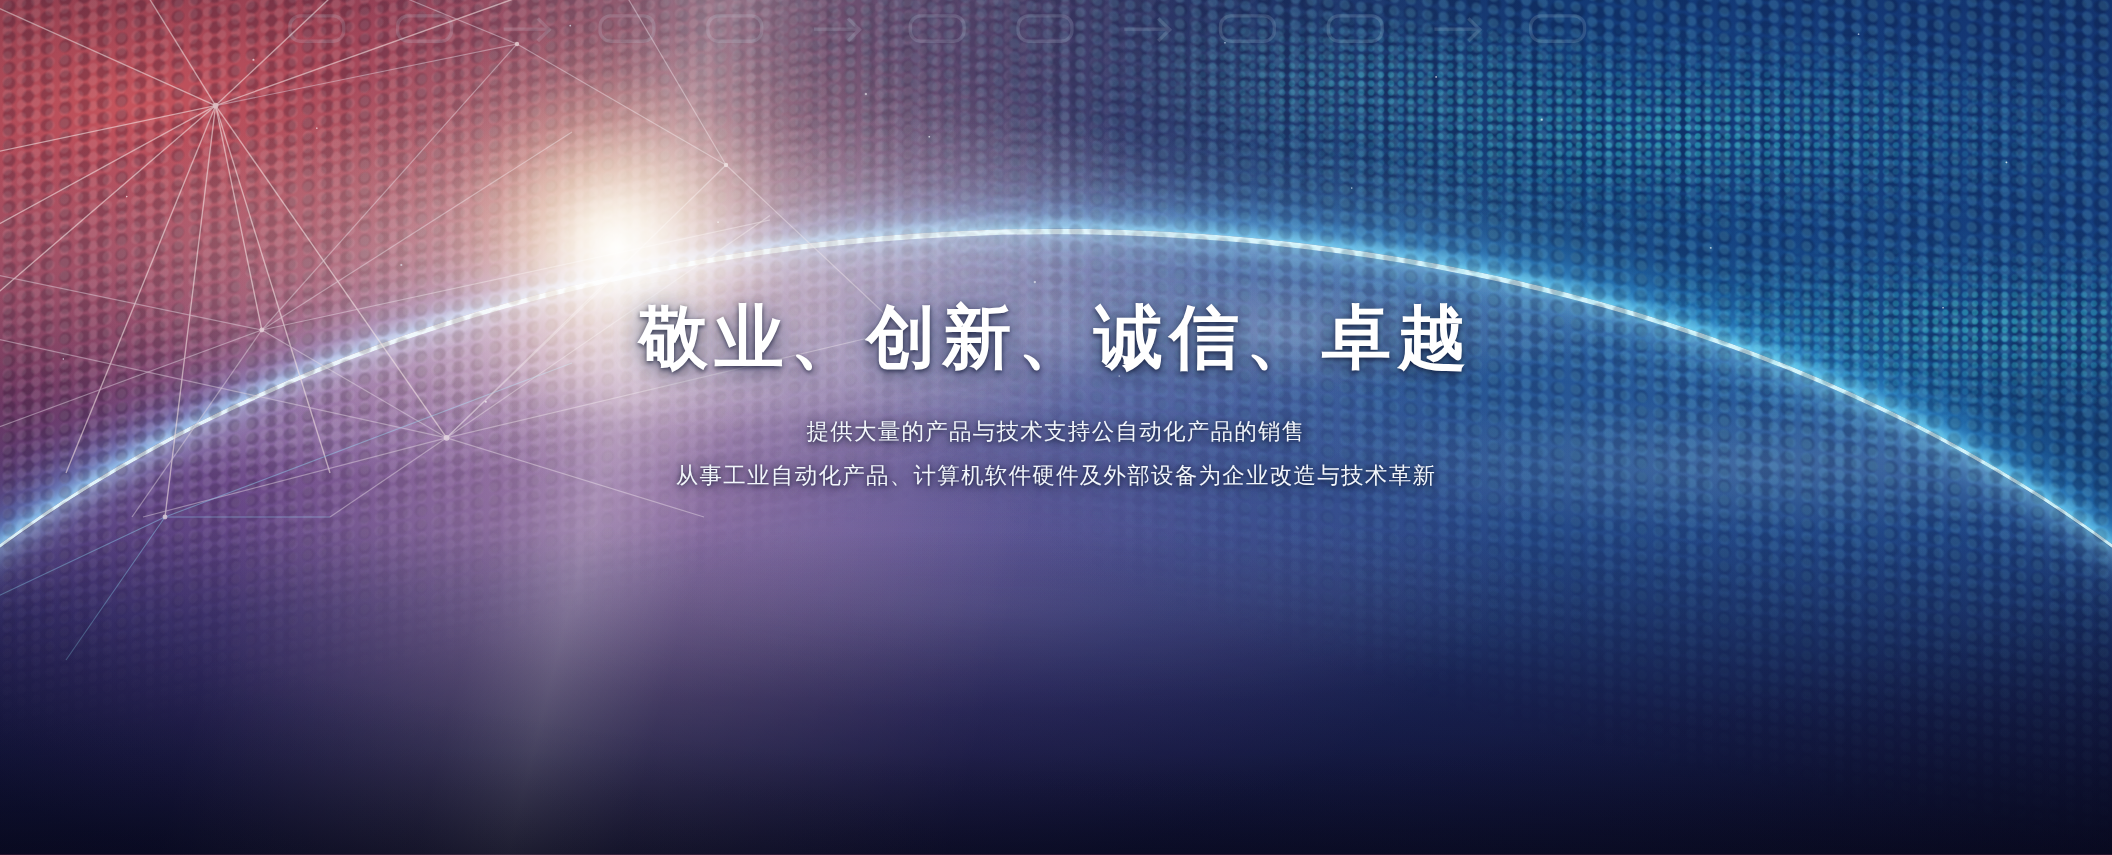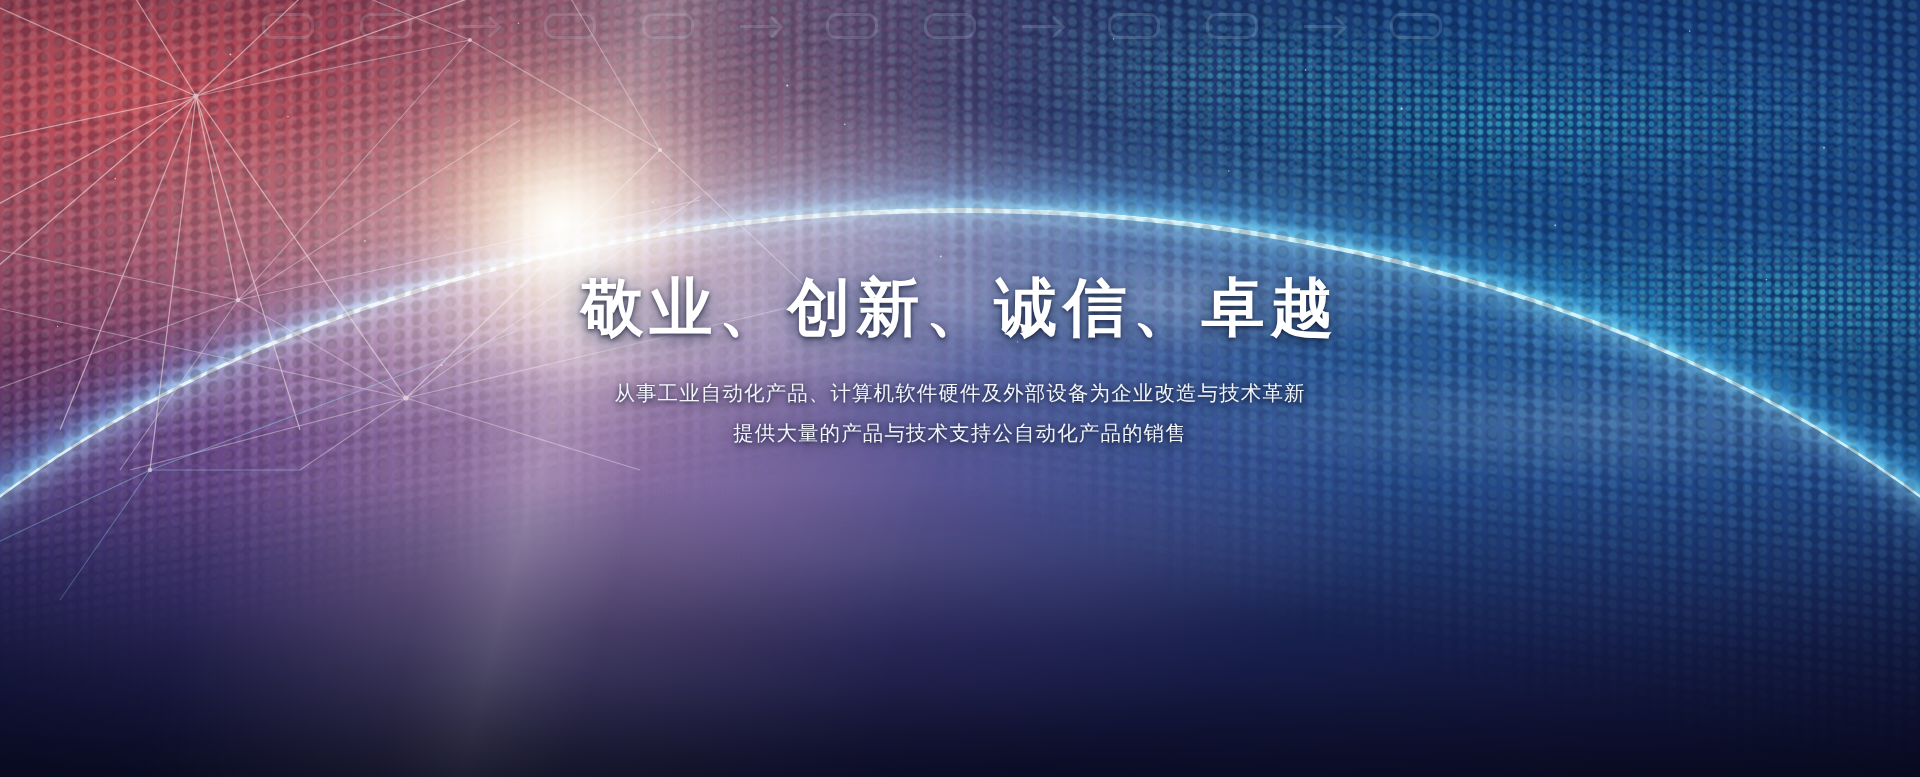--- a/index.html
+++ b/index.html
@@ -313,18 +313,18 @@
     <span class="glyph"></span>
     <span class="glyph arrow"></span>
     <span class="glyph"></span>
   </div>
 
   <div class="layer" id="vignette"></div>
 
   <div class="content">
     <h1 class="headline">敬业、创新、诚信、卓越</h1>
     <div class="sub">
+      <div>提供大量的产品与技术支持公自动化产品的销售</div>
       <div>从事工业自动化产品、计算机软件硬件及外部设备为企业改造与技术革新</div>
-      <div>提供大量的产品与技术支持公自动化产品的销售</div>
     </div>
   </div>
 
 </div>
 
 </body></html>

